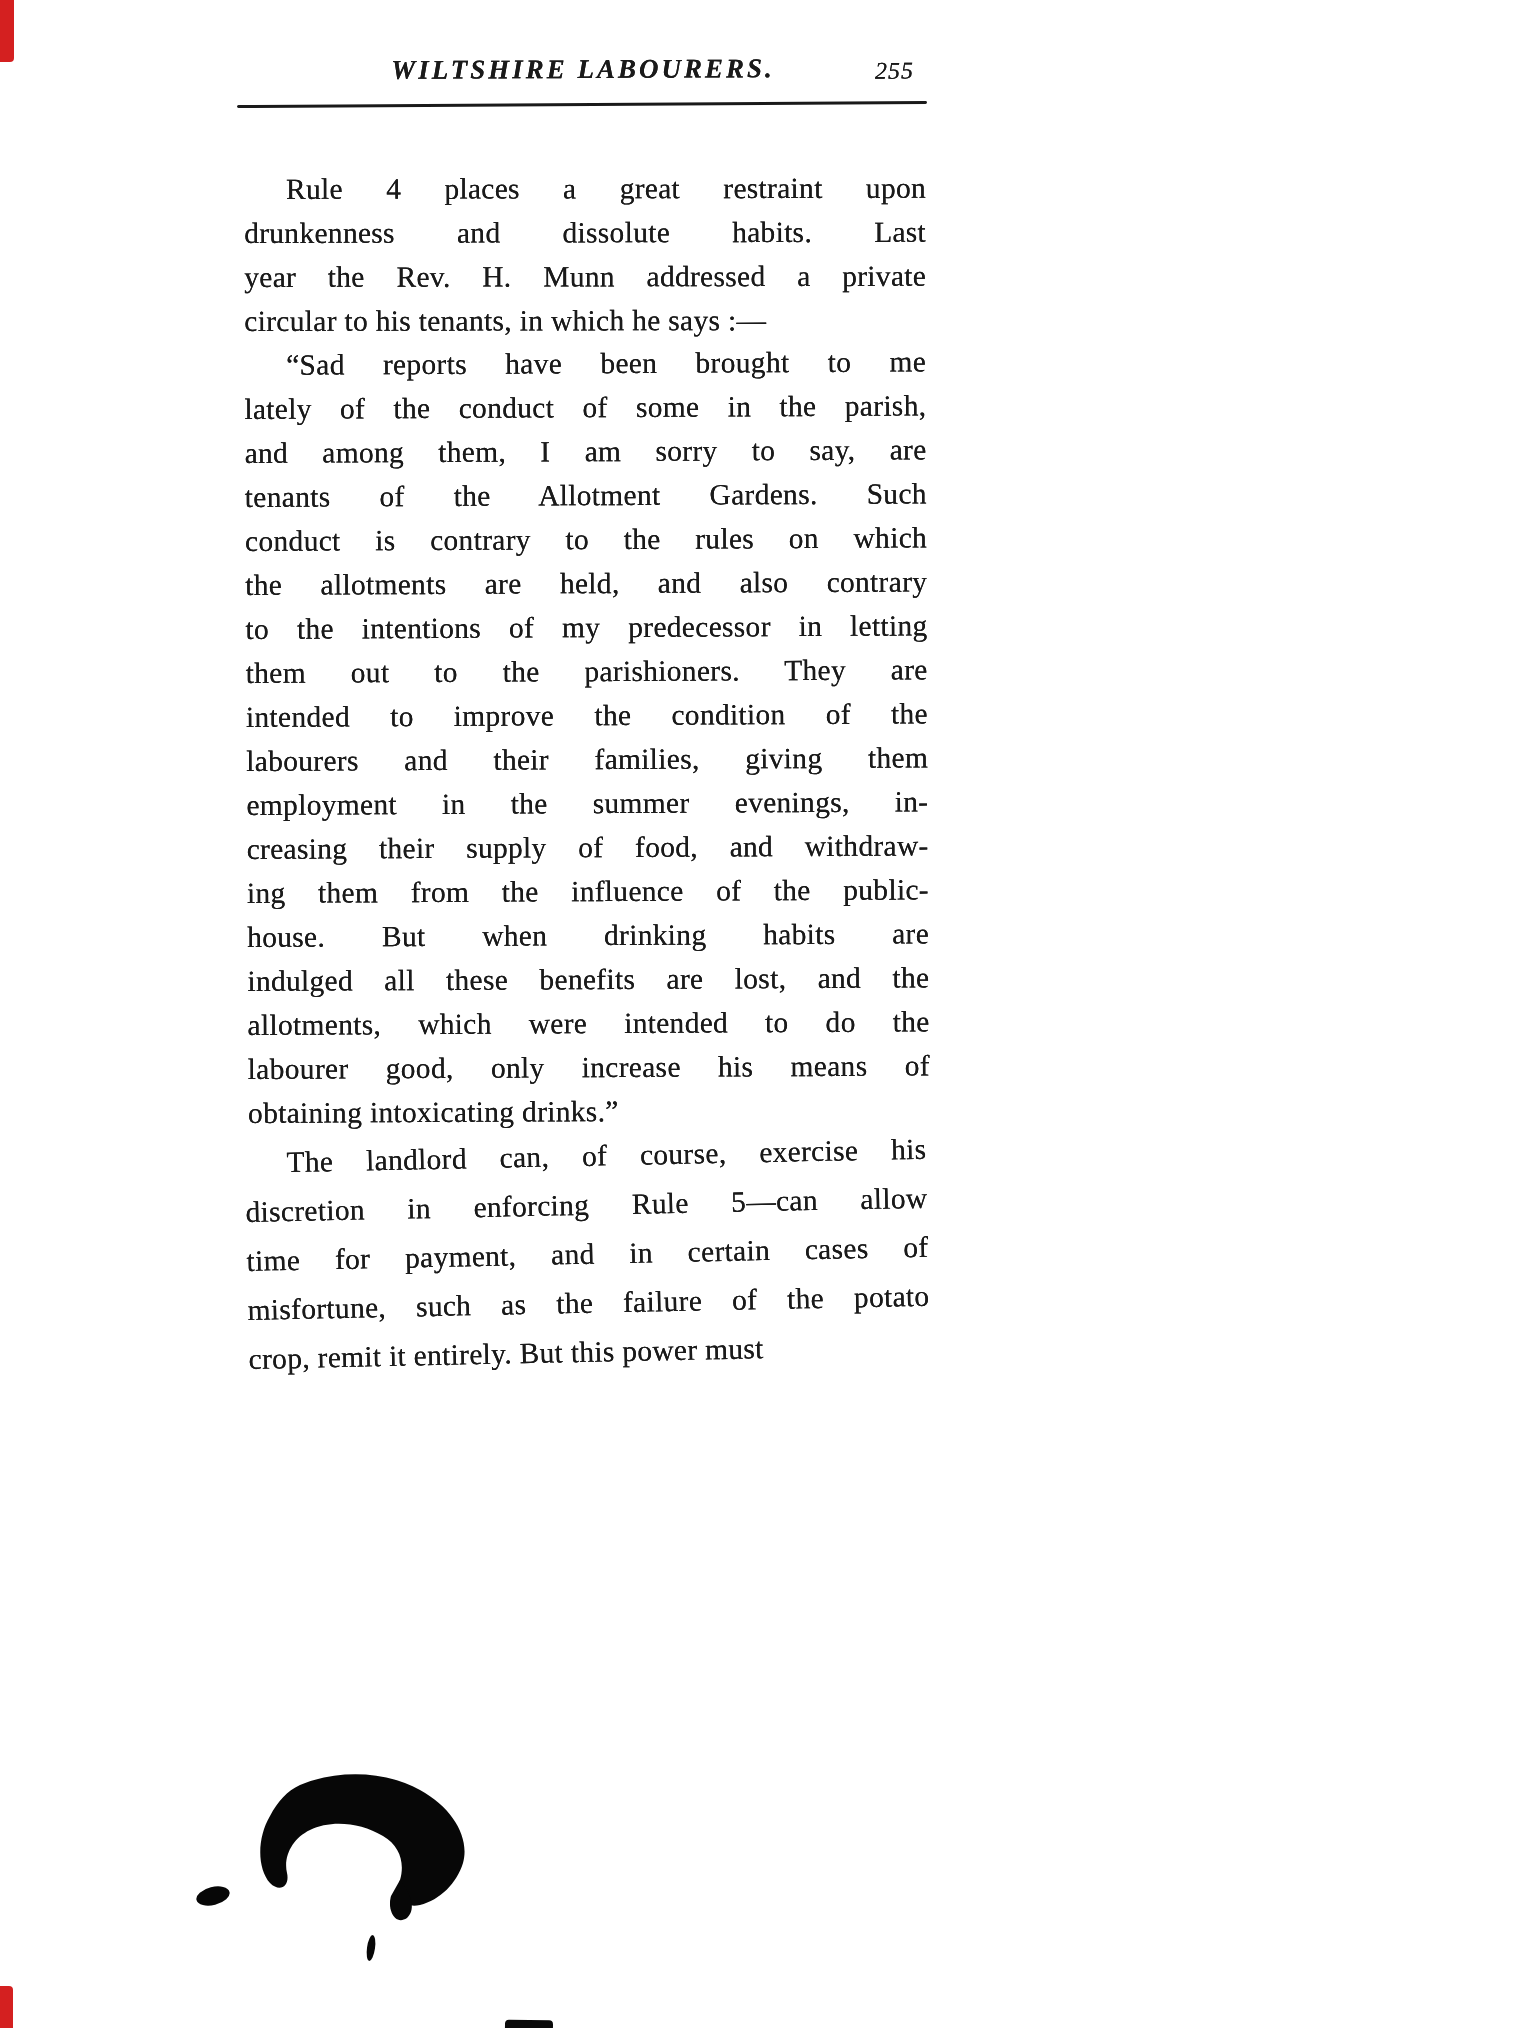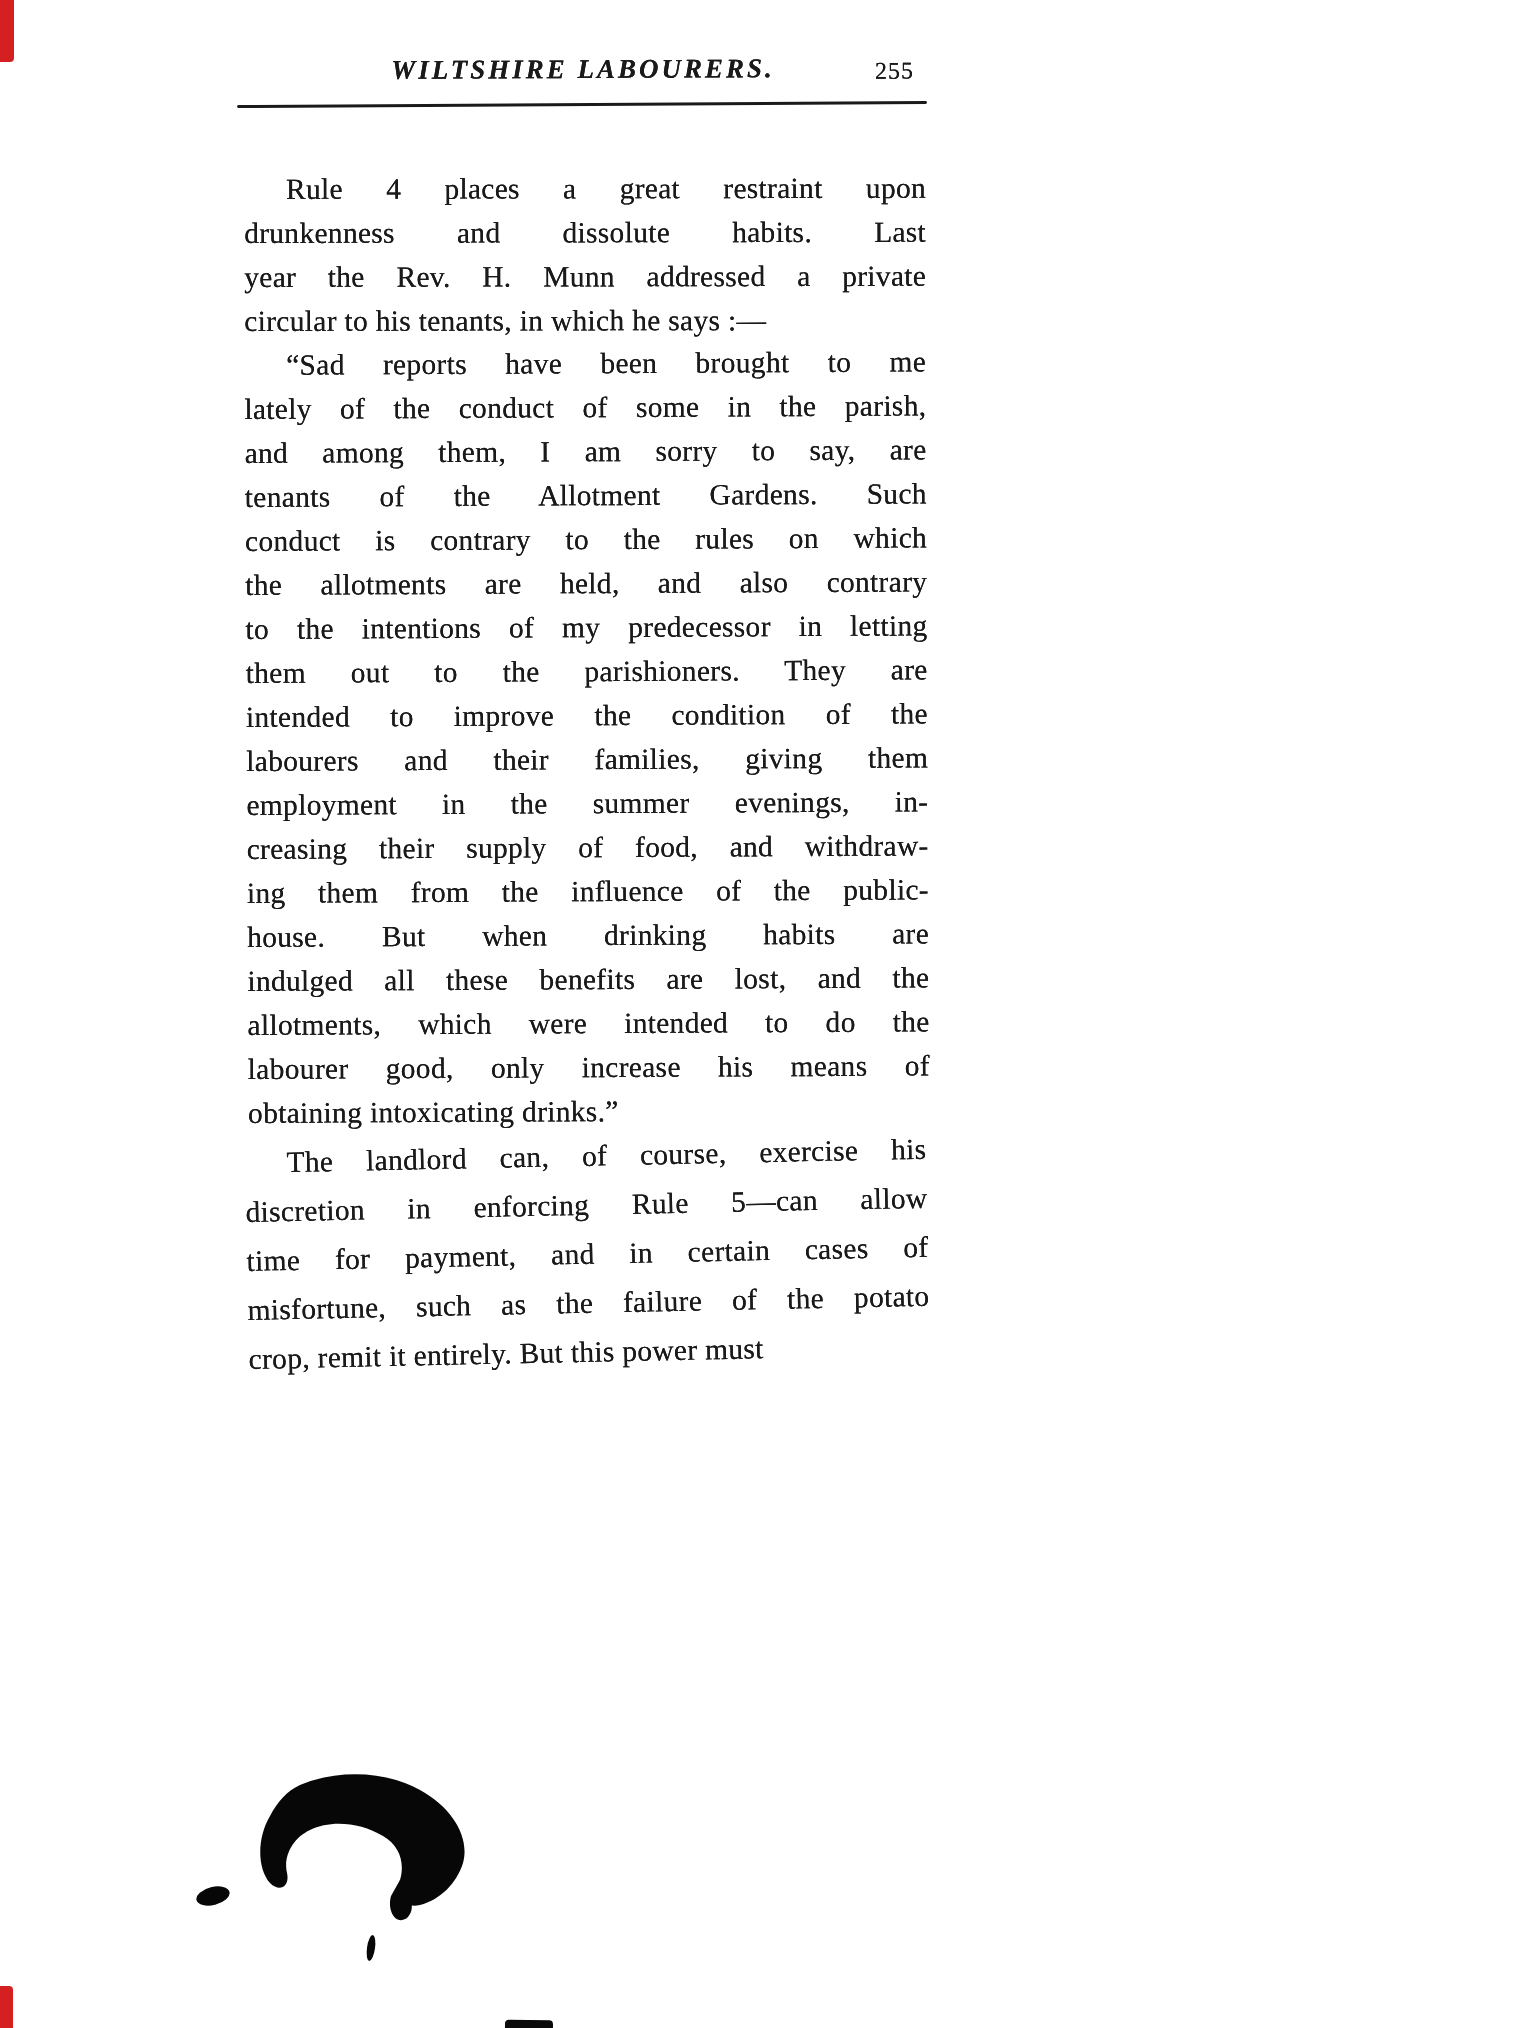--- a/index.html
+++ b/index.html
@@ -32,20 +32,21 @@
     font-style: italic;
     font-weight: 700;
     font-size: 27px;
     letter-spacing: 3px;
     text-shadow: 0 0 0.5px currentColor;
   }
   .page-number {
     position: absolute;
     right: 12px;
     top: 5px;
+    font-style: italic;
     font-size: 24px;
     letter-spacing: 1px;
     text-shadow: 0 0 0.4px currentColor;
   }
   .header-rule {
     position: absolute;
     top: 103px;
     left: 237px;
     width: 690px;
     height: 3px;

